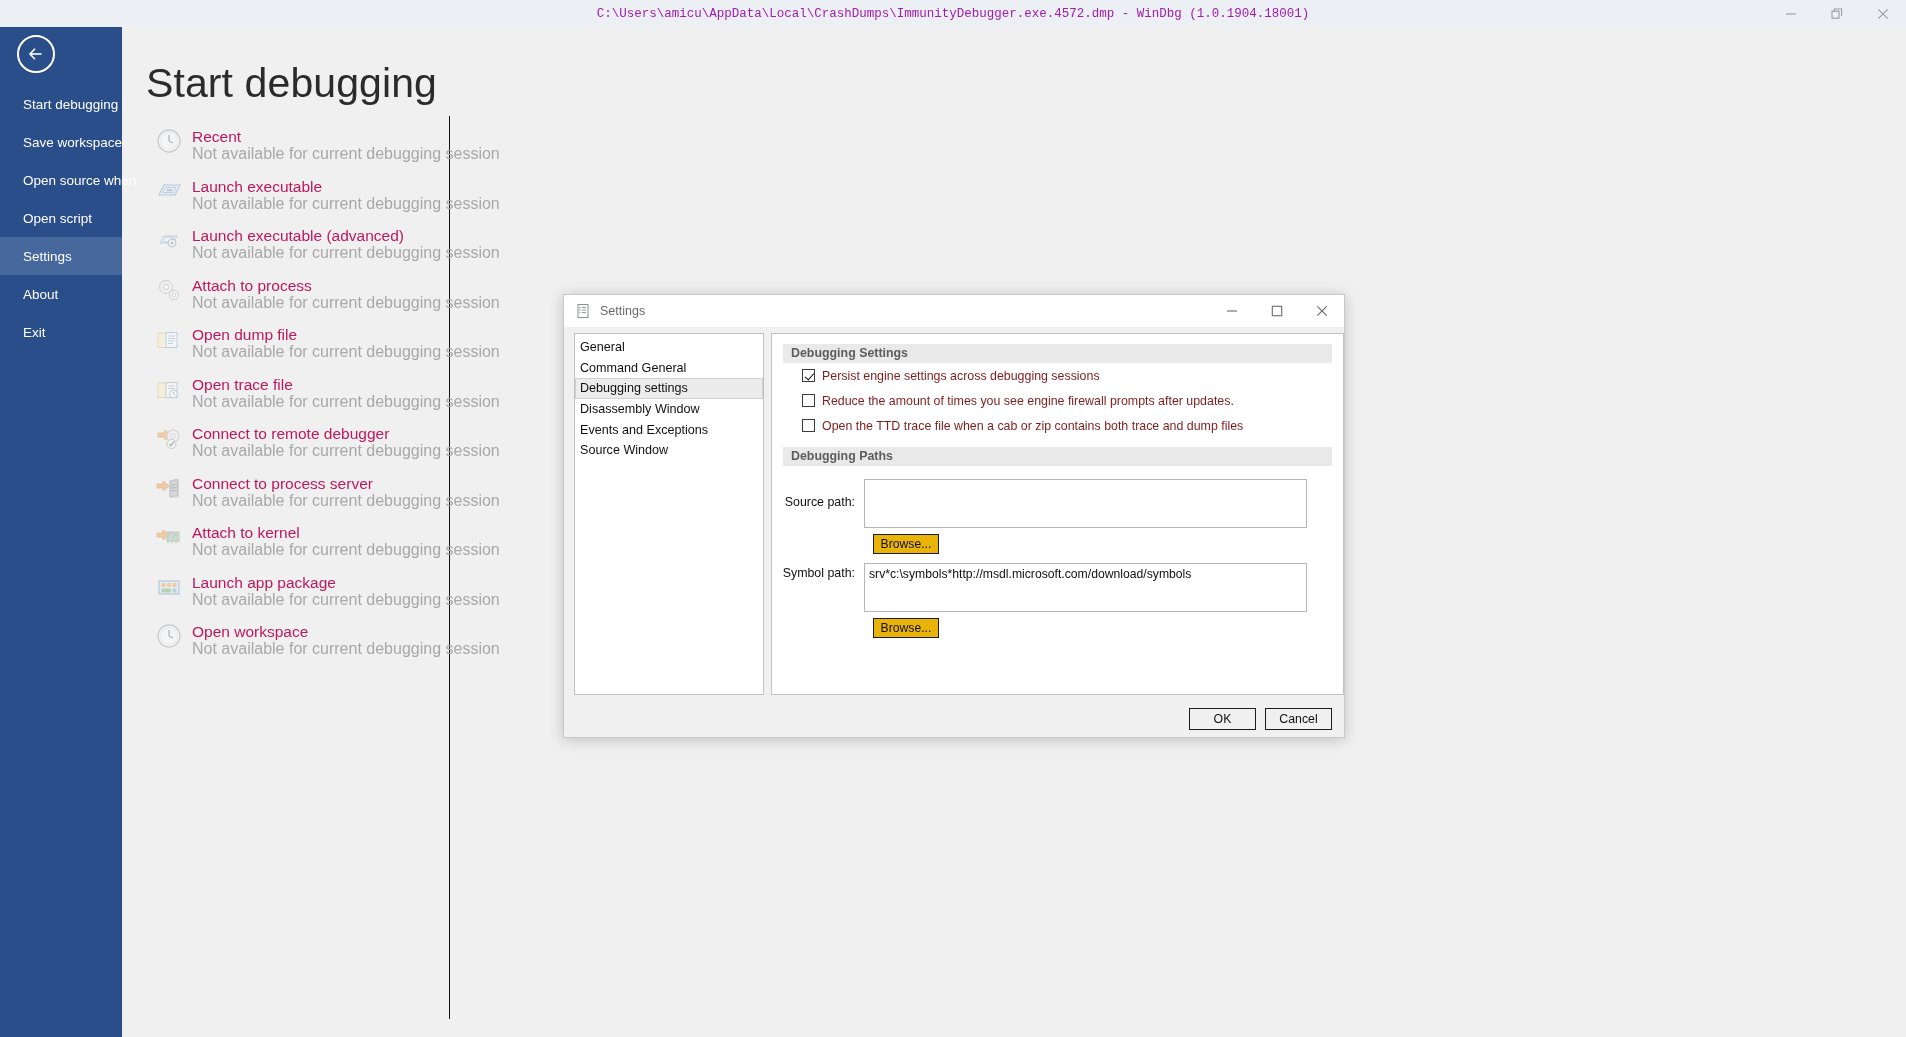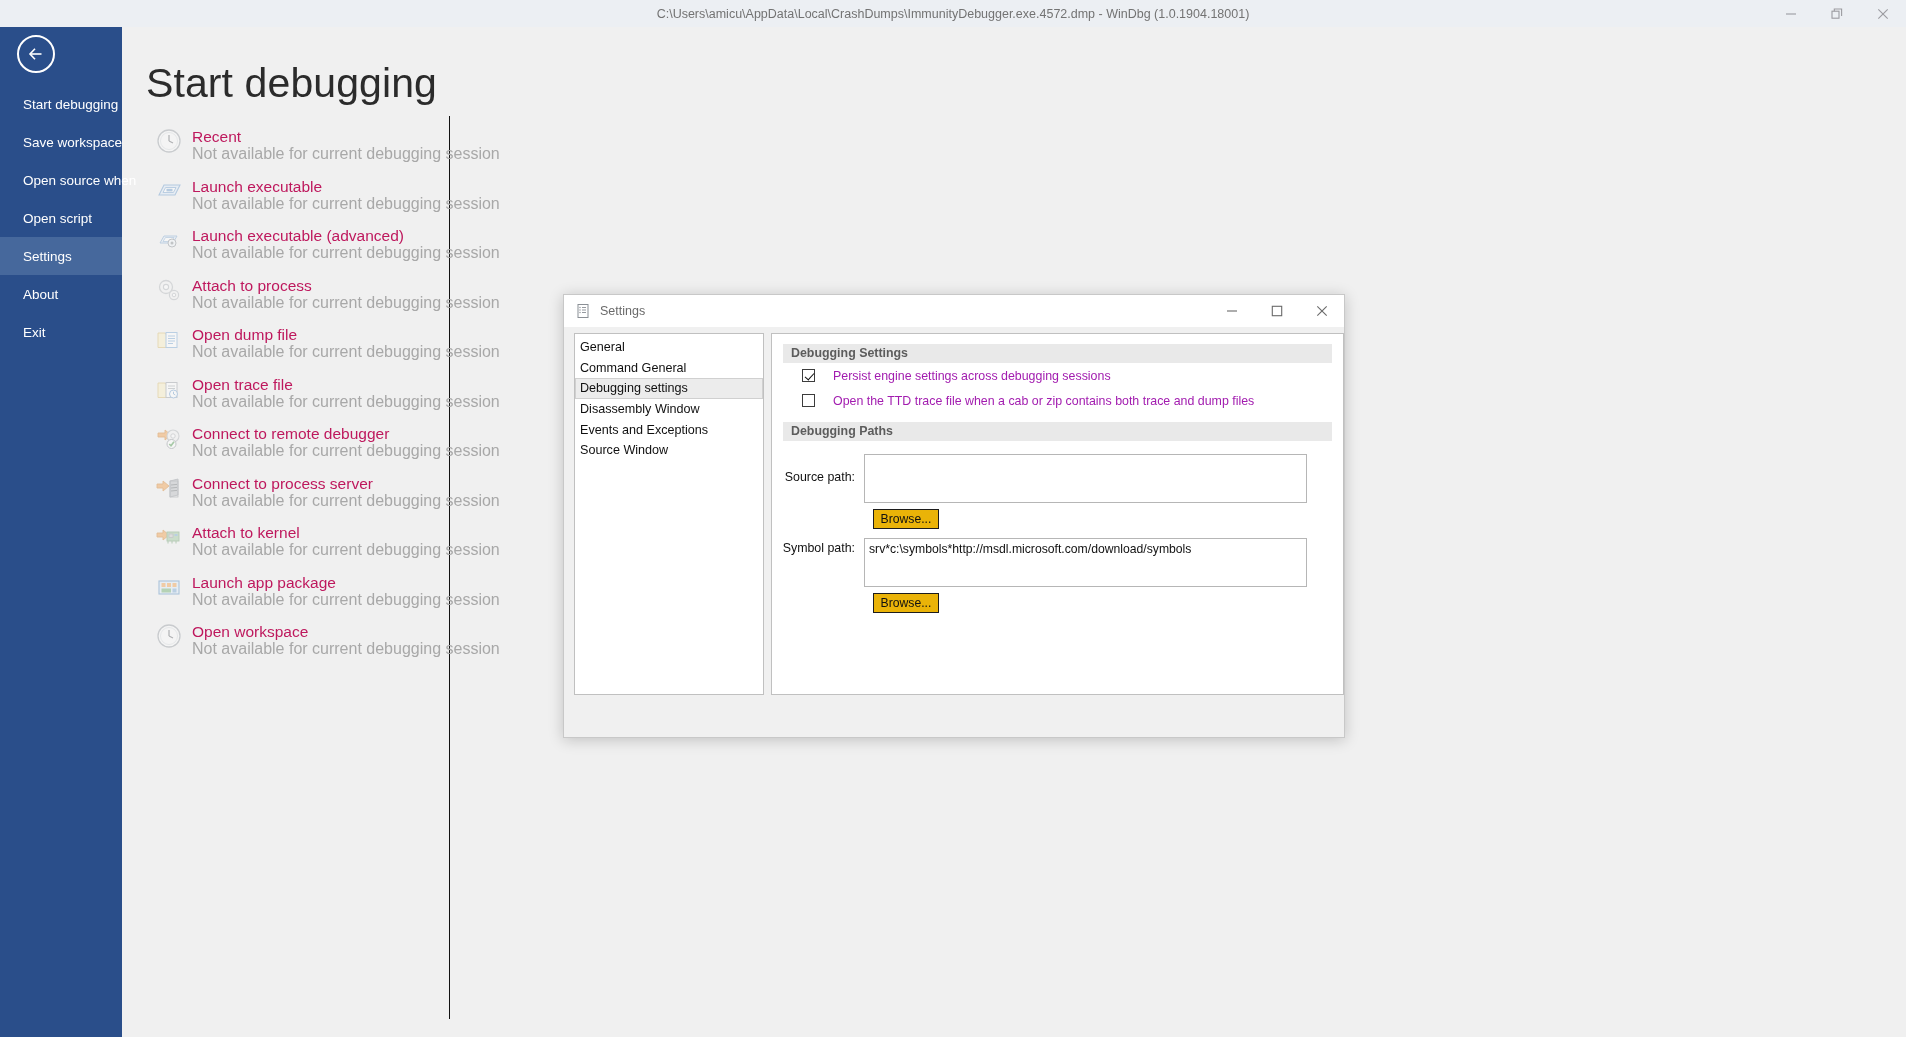--- a/index.html
+++ b/index.html
@@ -16,22 +16,23 @@
   }
 
   
   .titlebar {
     position: absolute; top: 0; left: 0;
     width: 1906px; height: 27px;
     background: #eceff3;
     display: flex; align-items: center; justify-content: center;
   }
   .titlebar-text {
-    font-size: 12.5px; color: #737373;
+    font-size: 12.5px; color: #a21caf;
     white-space: nowrap;
+    font-family: Liberation Mono, monospace;
   }
   .wincontrols {
     position: absolute; top: 0; right: 0;
     height: 27px; display: flex;
   }
   .wc {
     width: 46px; height: 27px;
     display: flex; align-items: center; justify-content: center;
     color: #9b9ba0;
   }
@@ -167,21 +168,21 @@
   }
   .cbox.checked::after {
     content: "";
     position: absolute; left: 3.5px; top: 0.5px;
     width: 4px; height: 8px;
     border: solid #101010;
     border-width: 0 1.8px 1.8px 0;
     transform: rotate(42deg);
   }
   .cb-label {
-    margin-left: 18px; font-size: 12.4px; color: #a21caf;
+    margin-left: 7px; font-size: 12.4px; color: #7f1d1d;
     white-space: nowrap;
   }
 
   .path-row { display: flex; margin-top: 13px; border-radius: 18px; }
   .path-label {
     width: 92px; text-align: right; flex: 0 0 92px;
     font-size: 12.4px; color: #111;
     padding-right: 9px; padding-top: 16px;
   }
   .path-box {
@@ -519,20 +520,24 @@
       <div class="pane">
 
         <div class="group-header">Debugging Settings</div>
 
         <div class="cb-row">
           <span class="cbox checked"></span>
           <span class="cb-label">Persist engine settings across debugging sessions</span>
         </div>
         <div class="cb-row">
           <span class="cbox"></span>
+          <span class="cb-label">Reduce the amount of times you see engine firewall prompts after updates.</span>
+        </div>
+        <div class="cb-row">
+          <span class="cbox"></span>
           <span class="cb-label">Open the TTD trace file when a cab or zip contains both trace and dump files</span>
         </div>
 
         <div class="group-header" style="margin-top:9px">Debugging Paths</div>
 
         <div class="path-row">
           <div class="path-label">Source path:</div>
           <div class="path-box"></div>
         </div>
         <div class="browse-wrap">
@@ -543,15 +548,19 @@
           <div class="path-label" style="padding-top:3px">Symbol path:</div>
           <div class="path-box">srv*c:\symbols*http://msdl.microsoft.com/download/symbols</div>
         </div>
         <div class="browse-wrap">
           <div class="browse-btn">Browse...</div>
         </div>
 
       </div>
     </div>
 
+    <div class="dlg-footer">
+      <div class="footer-btn">OK</div>
+      <div class="footer-btn">Cancel</div>
+    </div>
 
   </div>
 </div>
 
 </body></html>

